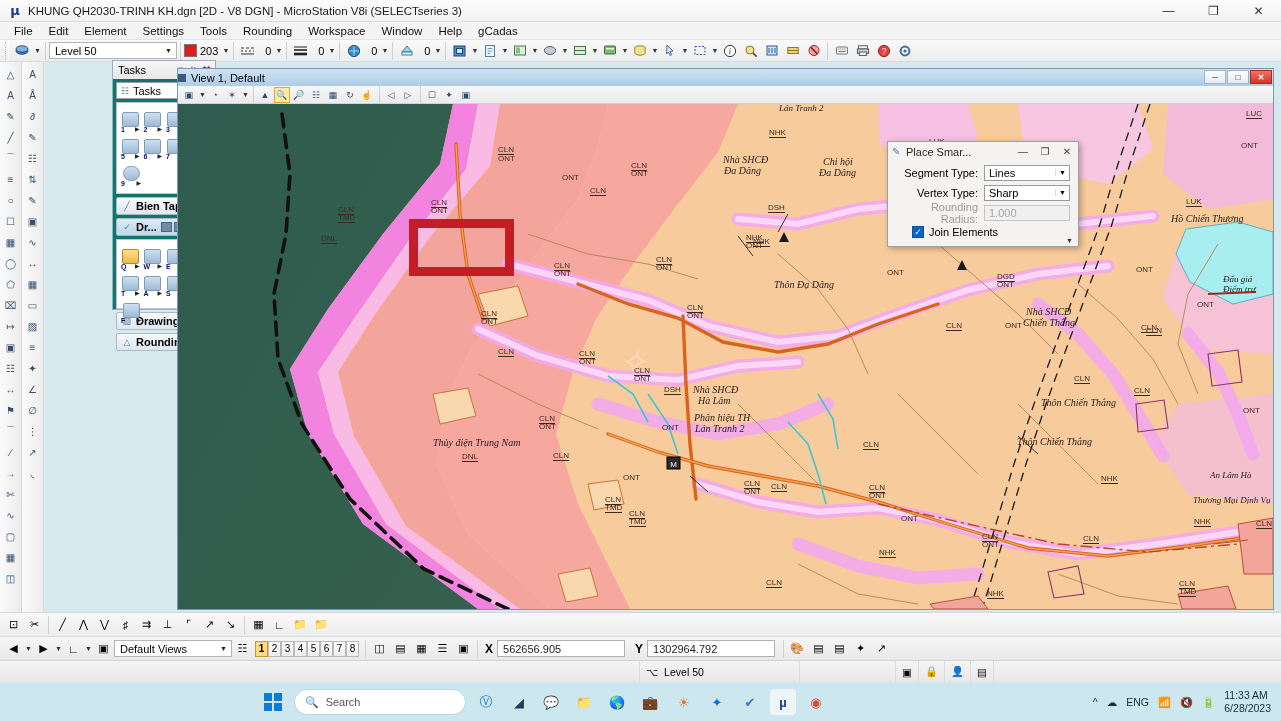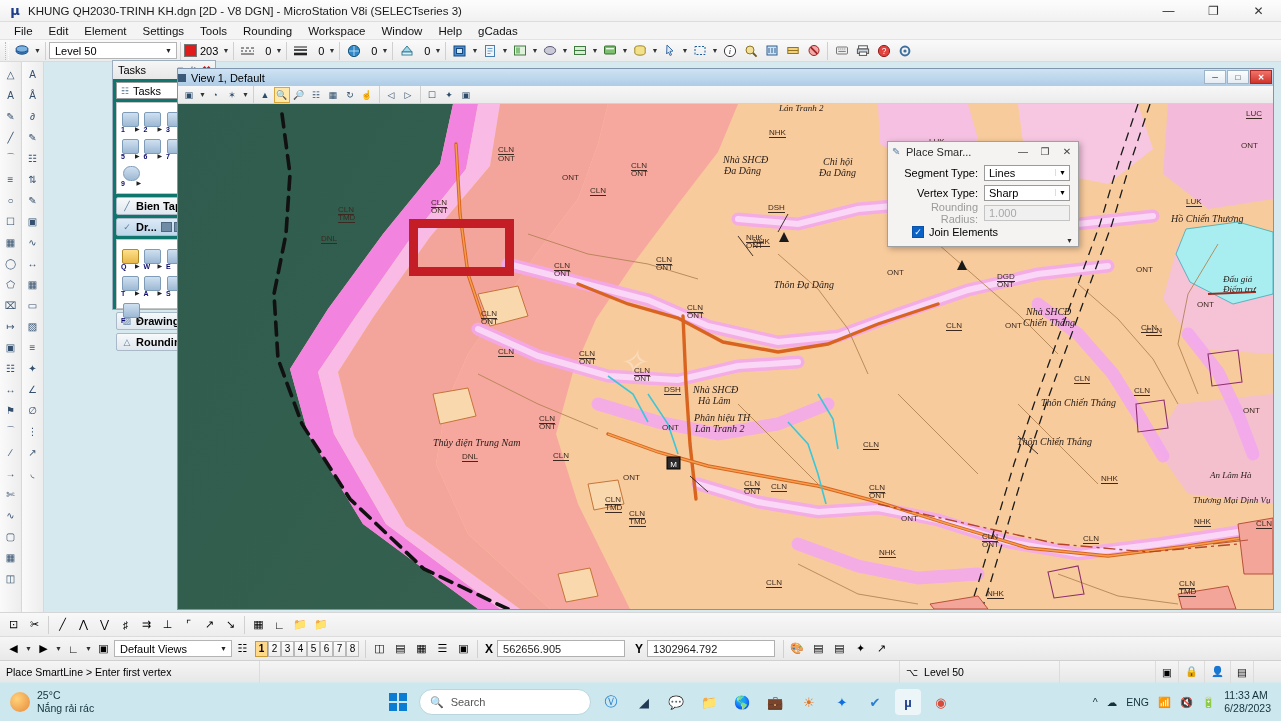--- a/index.html
+++ b/index.html
@@ -870,41 +870,33 @@
   <span class="coordbox" style="width:128px">1302964.792</span>
   <span class="sep" style="margin-left:8px"></span>
   <span class="tb-icon">🎨</span>
   <span class="tb-icon">▤</span>
   <span class="tb-icon">▤</span>
   <span class="tb-icon">✦</span>
   <span class="tb-icon">↗</span>
 </div>
 
 <div id="statusbar">
-  <span class="sb-cell" style="width:260px">Place SmartLine &gt; Enter first vertex</span>
   <span class="sb-cell" style="width:640px"></span>
   <span class="sb-cell" style="width:160px;gap:6px">
     <span>⌥</span>
     <span>Level 50</span>
   </span>
   <span class="sb-cell" style="width:96px"></span>
   <span class="sb-cell">▣</span>
   <span class="sb-cell">🔒</span>
   <span class="sb-cell">👤</span>
   <span class="sb-cell">▤</span>
 </div>
 
 <div id="taskbar">
-  <div id="wx">
-    <span class="sun"></span>
-    <span class="tx">
-      <div>25°C</div>
-      <div>Nắng rải rác</div>
-    </span>
-  </div>
   <div id="tcenter">
     <span id="winlogo">
         <i></i>
         <i></i>
         <i></i>
         <i></i>
       </span>
     <span id="searchbox">
       <span>🔍</span>
       <span>Search</span>

